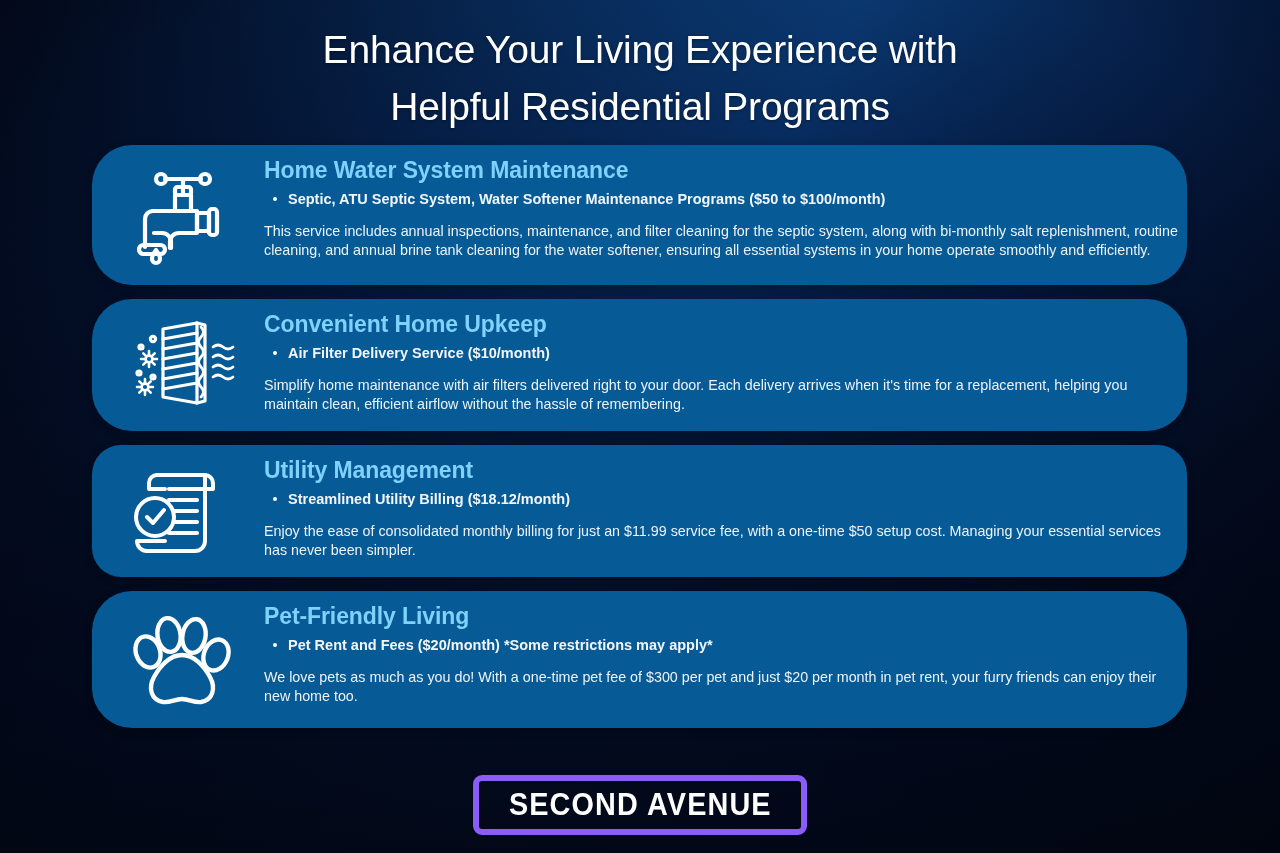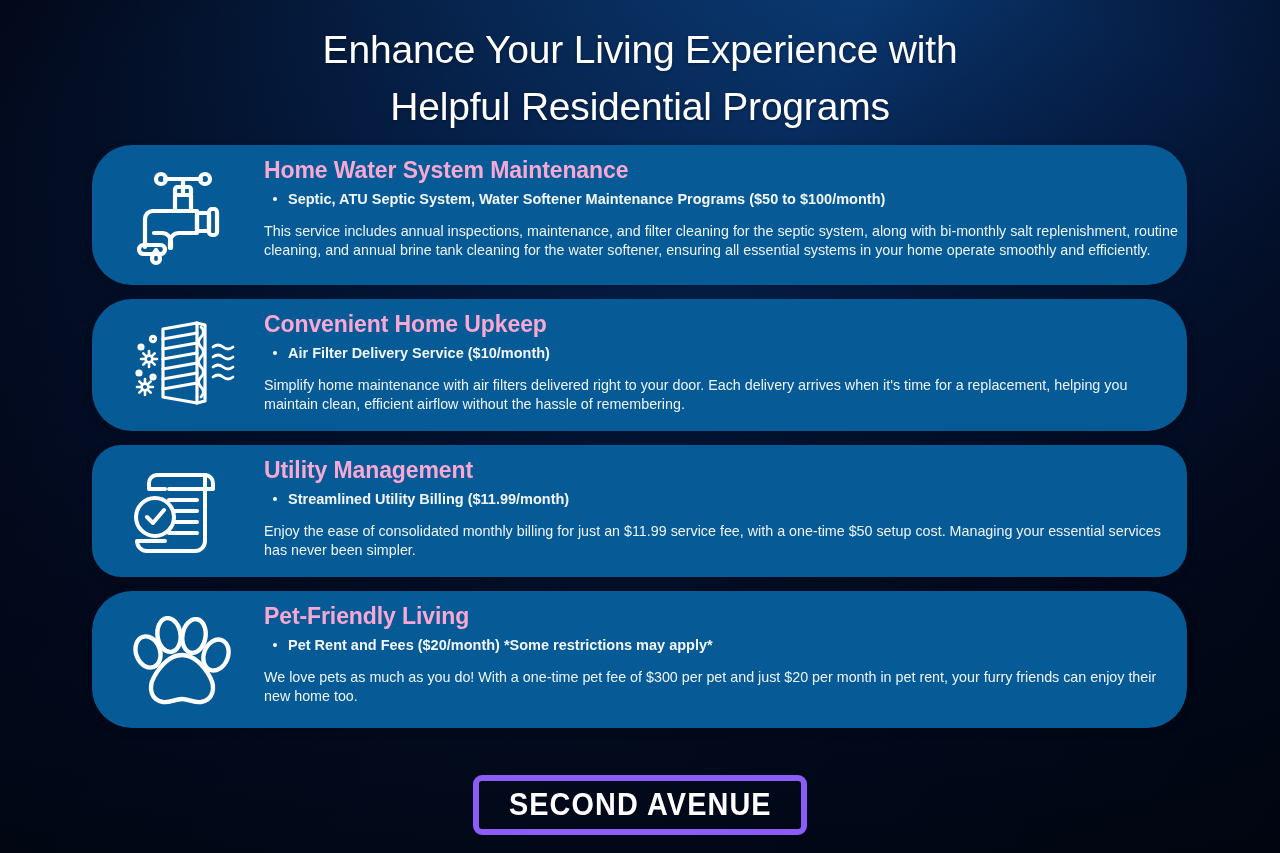--- a/index.html
+++ b/index.html
@@ -92,21 +92,21 @@
     padding-left: 10px;
   }
   .card-icon svg { display: block; }
 
   .card-body {
     flex: 1 1 auto;
     padding-right: 8px;
     padding-top: 11px;
   }
   .card-title {
-    color: #f9a8d4;
+    color: #7dd3fc;
     font-size: 23px;
     font-weight: 700;
     font-stretch: condensed;
     letter-spacing: -0.1px;
     line-height: 28px;
     margin-bottom: 5px;
   }
   .card-bullets {
     list-style: none;
     margin: 0 0 13px 0;
@@ -274,21 +274,21 @@
             <line x1="38" y1="74" x2="66" y2="74"></line>
           </g>
 
           <circle cx="24" cy="58" r="19" fill="#065a95"></circle>
           <path d="M16 58 l6 6 l11 -13"></path>
         </svg>
       </div>
       <div class="card-body">
         <div class="card-title">Utility Management</div>
         <ul class="card-bullets">
-          <li>Streamlined Utility Billing ($11.99/month)</li>
+          <li>Streamlined Utility Billing ($18.12/month)</li>
         </ul>
         <div class="card-desc">Enjoy the ease of consolidated monthly billing for just an $11.99 service fee, with a one-time $50 setup cost. Managing your essential services has never been simpler.</div>
       </div>
     </div>
 
     <div class="card card-4">
       <div class="card-icon">
         <svg width="104" height="100" viewBox="0 0 104 100" fill="none" stroke="#ffffff" stroke-width="4.4" stroke-linecap="round" stroke-linejoin="round">
           <ellipse cx="17" cy="42" rx="12" ry="16" transform="rotate(-20 17 42)"></ellipse>
           <ellipse cx="38" cy="25" rx="11.5" ry="17" transform="rotate(-8 38 25)"></ellipse>

